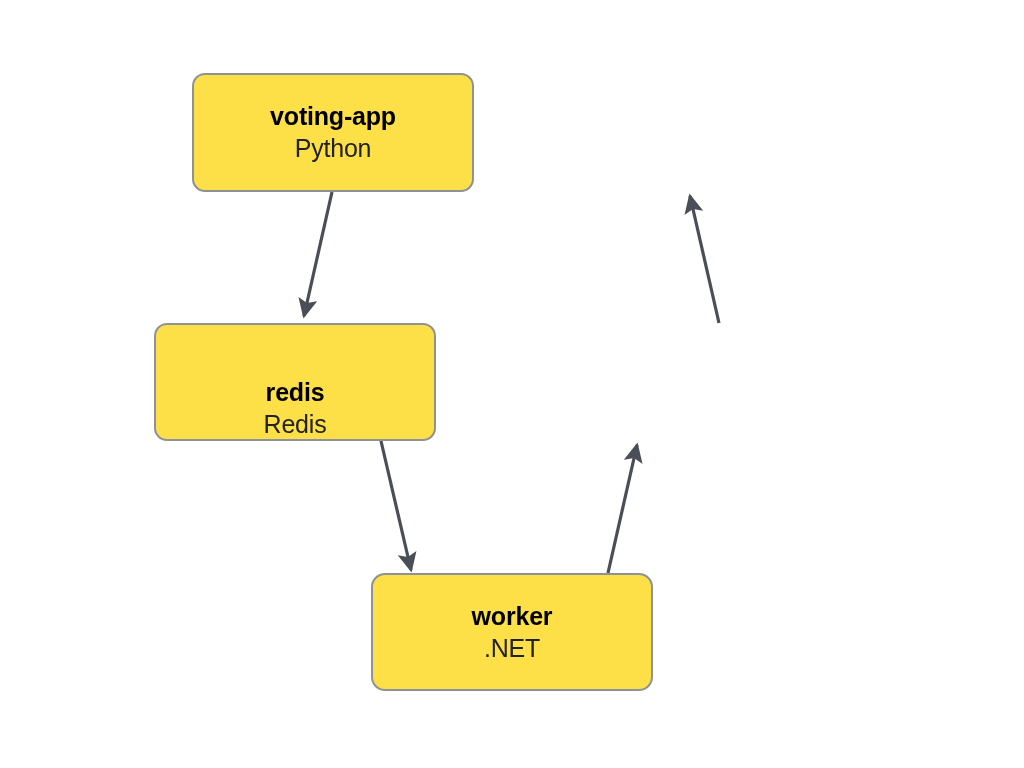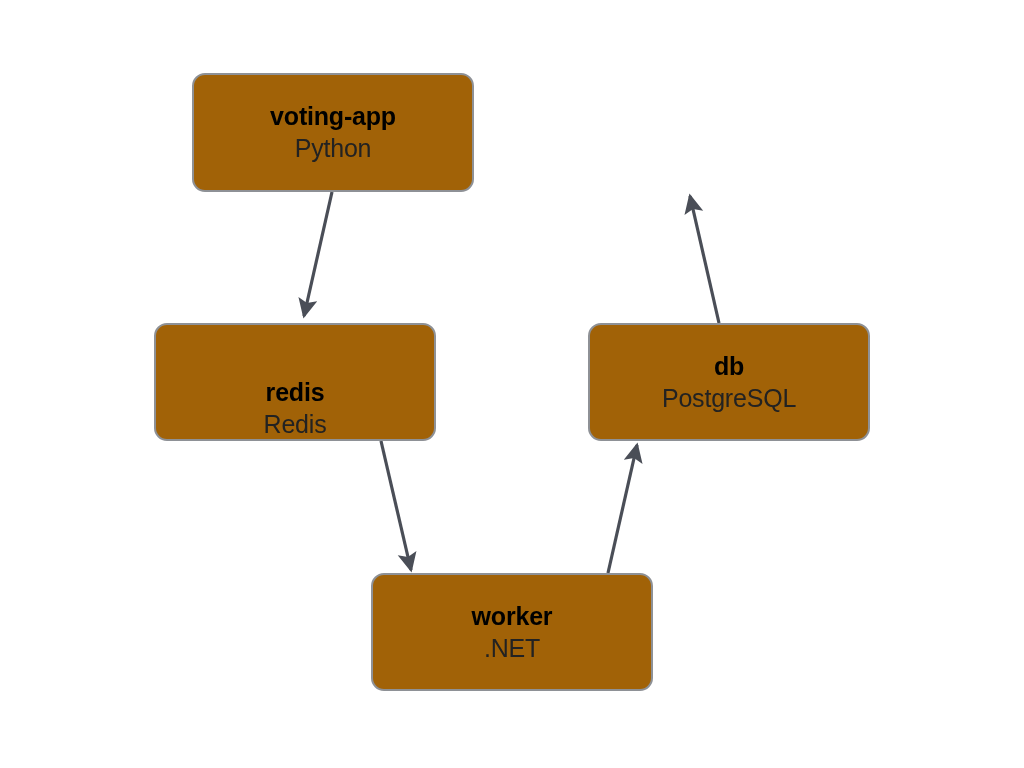--- a/index.html
+++ b/index.html
@@ -22,21 +22,21 @@
   #edge-layer {
     position: absolute;
     left: 0;
     top: 0;
     width: 1024px;
     height: 768px;
   }
   .node {
     position: absolute;
     box-sizing: border-box;
-    background: #a16207;
+    background: #fde047;
     border: 2px solid #8e9196;
     border-radius: 13px;
     display: flex;
     flex-direction: column;
     align-items: center;
     justify-content: center;
     z-index: 2;
   }
   .node-title {
     font-size: 25px;
@@ -77,23 +77,19 @@
     <span class="node-title">voting-app</span>
     <span class="node-subtitle">Python</span>
   </div>
 
 
   <div class="node" style="left: 154px; top: 323px; width: 282px; height: 118px; border-color: rgb(142, 145, 150); justify-content: flex-end;">
     <span class="node-title">redis</span>
     <span class="node-subtitle">Redis</span>
   </div>
 
-  <div class="node" style="left: 588px; top: 323px; width: 282px; height: 118px; border-color: rgb(142, 145, 150);">
-    <span class="node-title">db</span>
-    <span class="node-subtitle">PostgreSQL</span>
-  </div>
 
-  <div class="node" style="left: 371px; top: 573px; width: 282px; height: 118px; border-color: rgb(142, 145, 150);">
+  <div class="node" style="left: 371px; top: 573px; width: 282px; height: 118px; border-color: rgb(142, 145, 150); border-radius: 14px;">
     <span class="node-title">worker</span>
     <span class="node-subtitle">.NET</span>
   </div>
 
 </div>
 
 </body></html>

